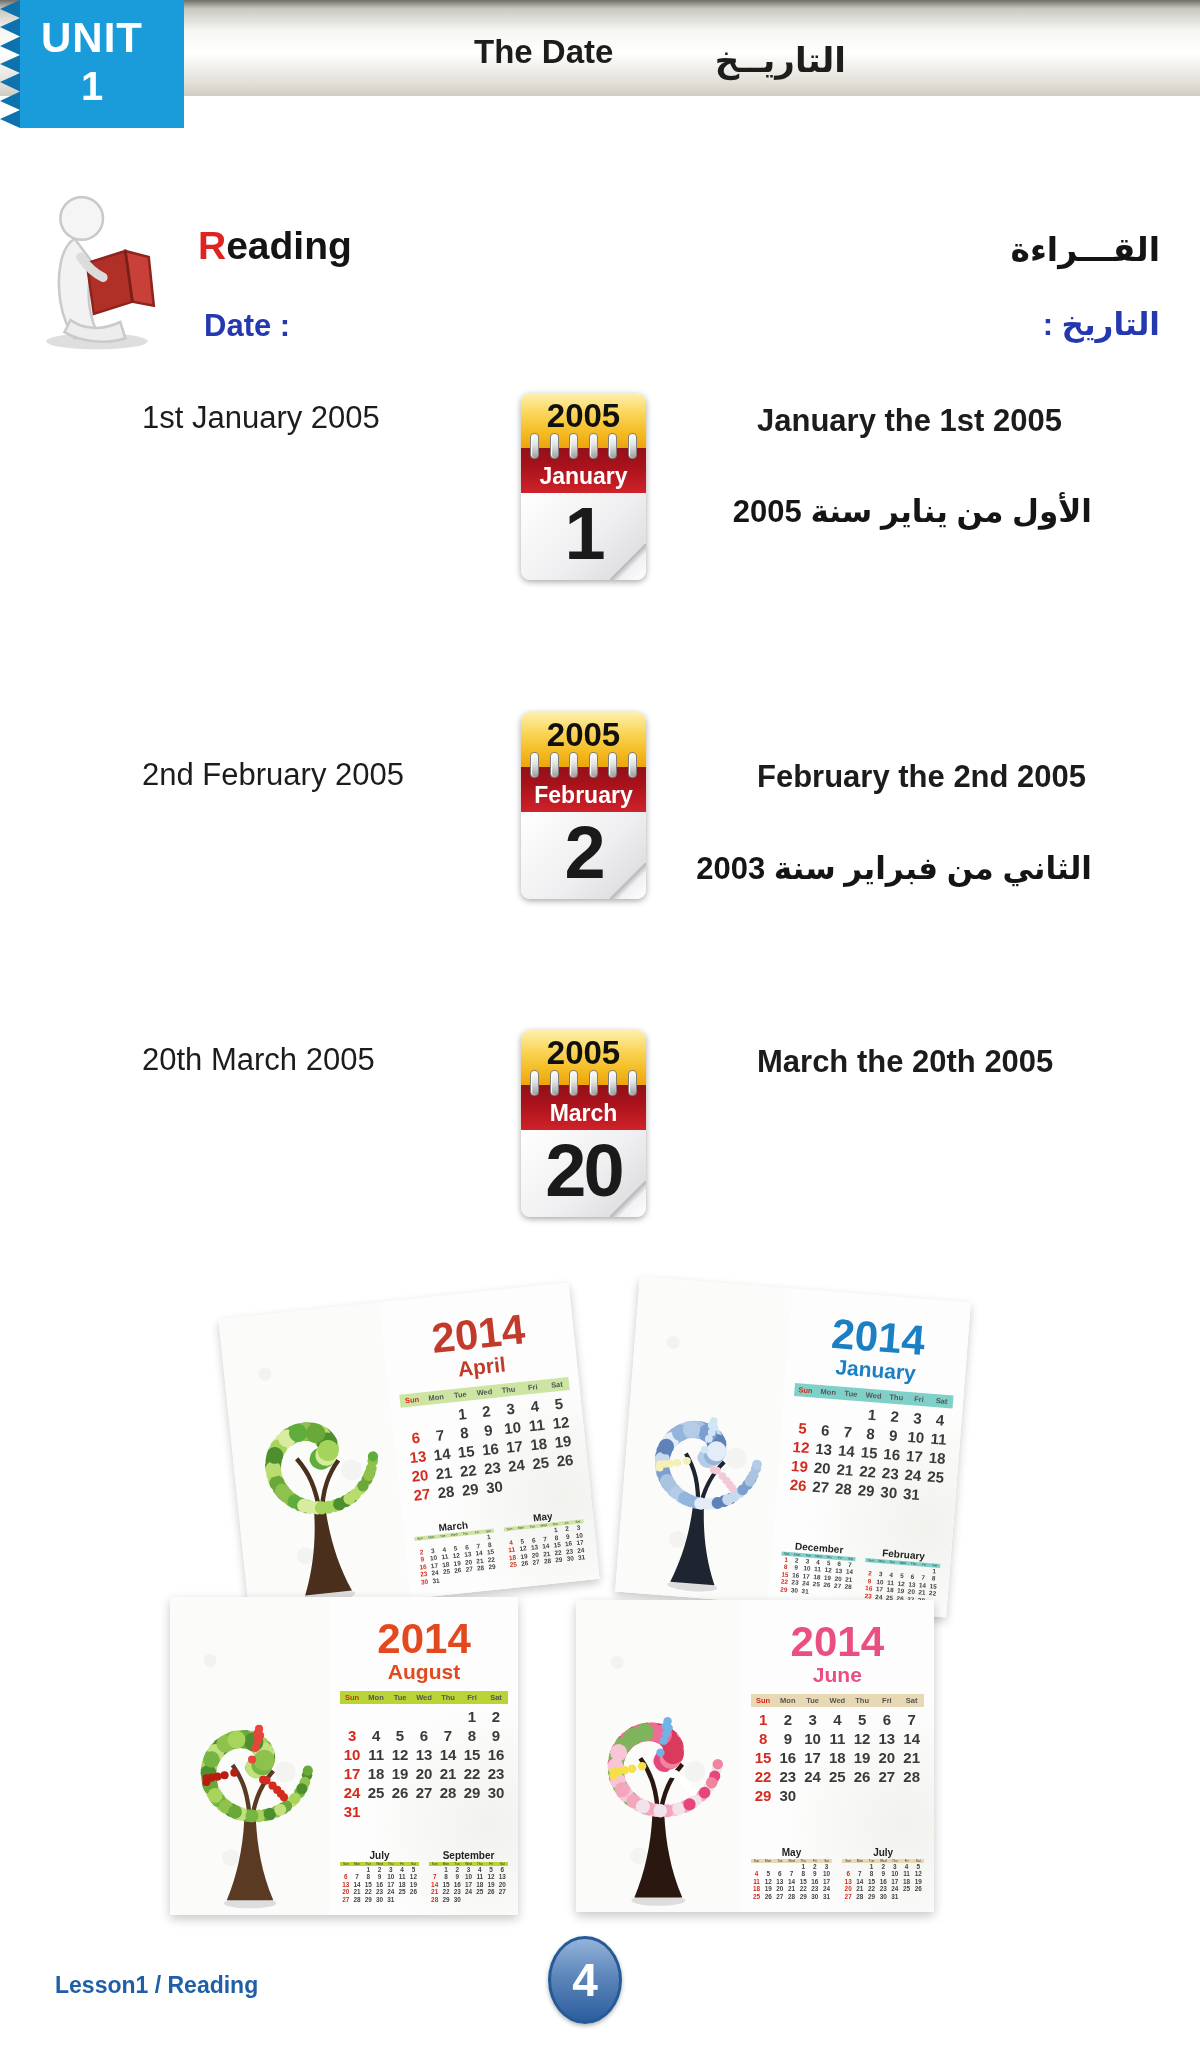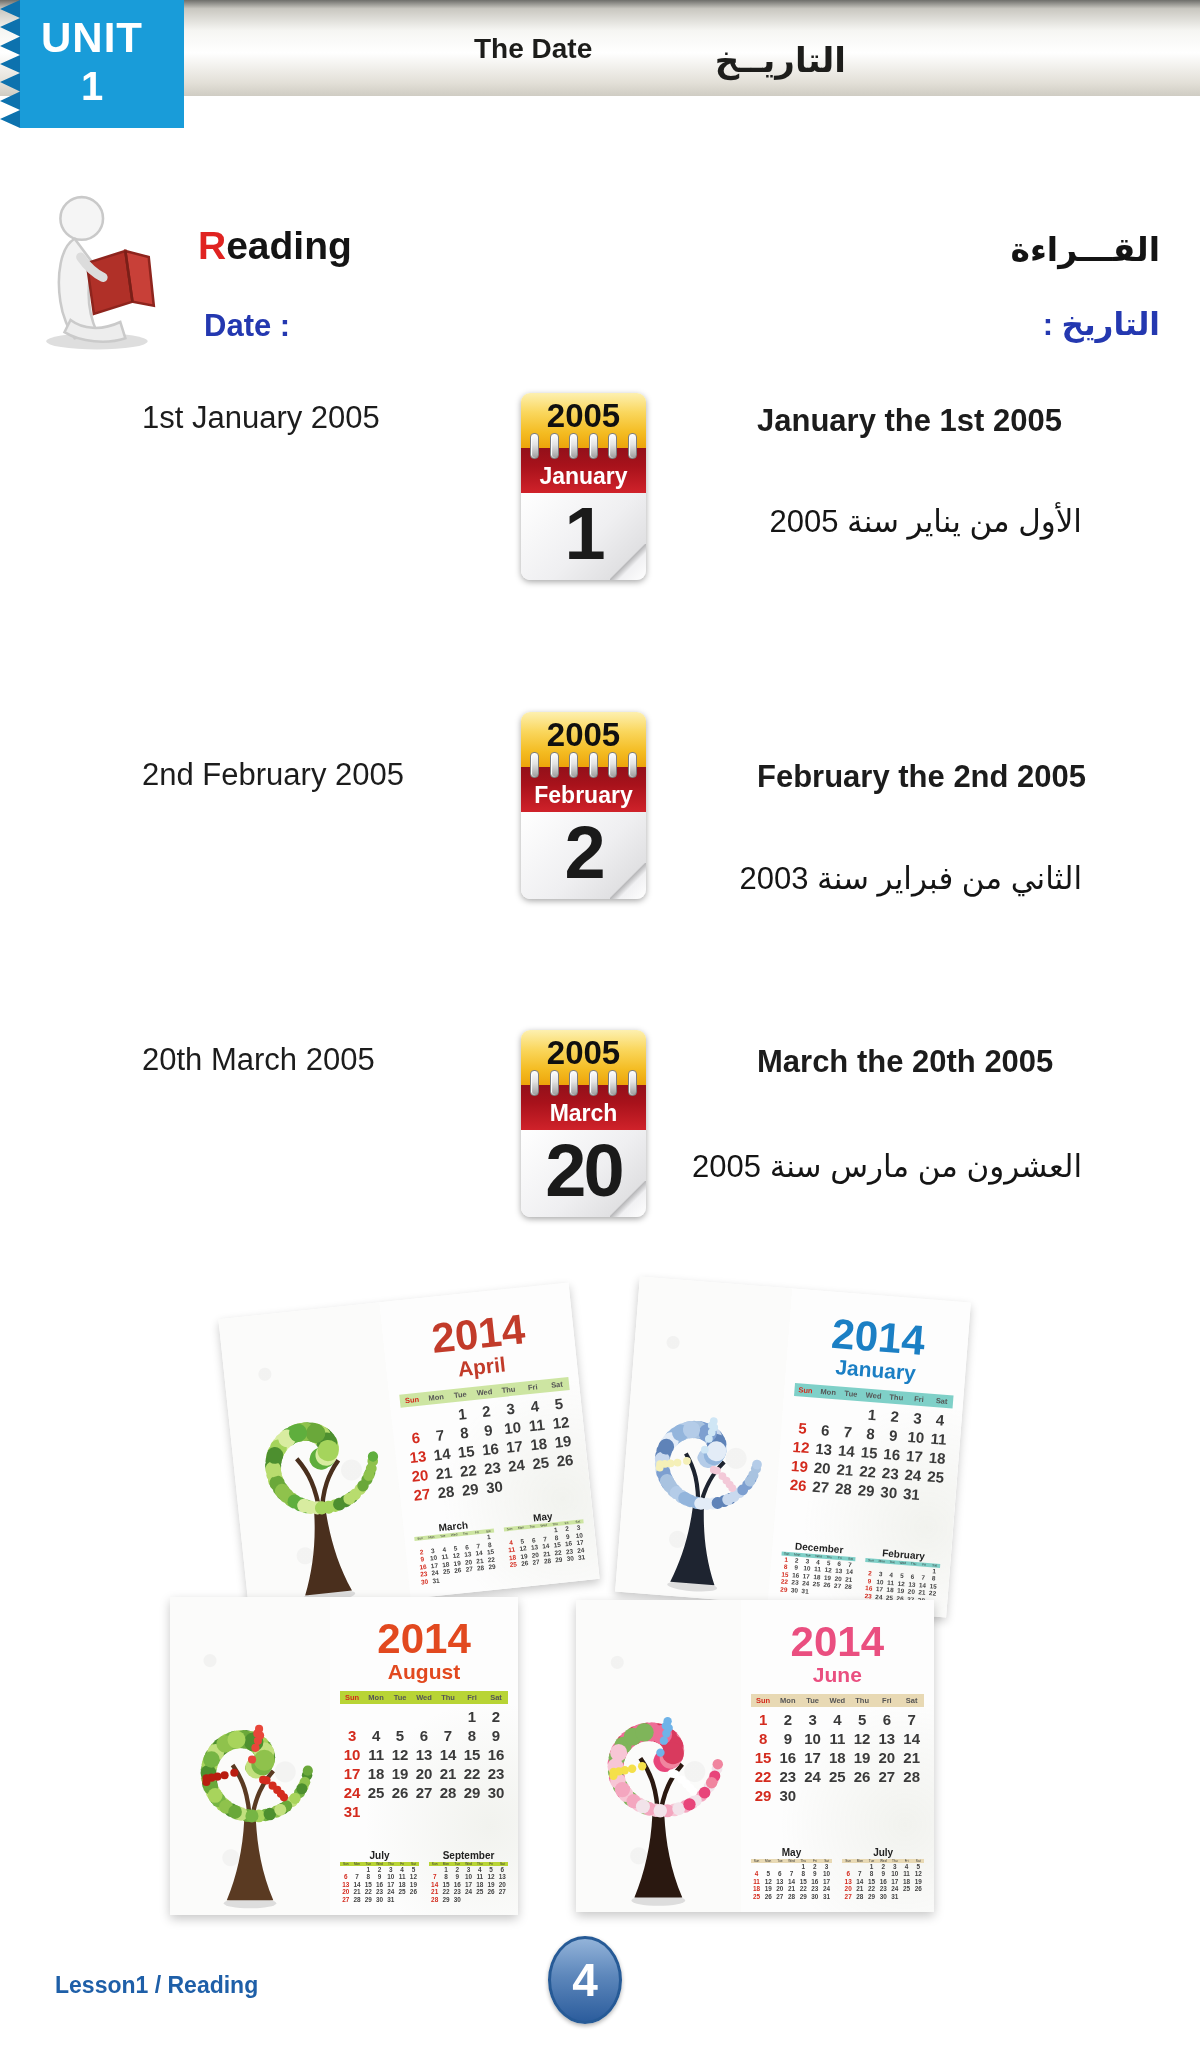--- a/index.html
+++ b/index.html
@@ -9,39 +9,39 @@
 
   
   #header-band { position:absolute; left:0; top:0; width:1200px; height:96px;
     background:linear-gradient(180deg,#6e6e6a 0%,#c9c7c0 9%,#f6f6f3 32%,#ffffff 55%,#e3e0d8 86%,#cfccc3 100%); }
   #unit-ribbon { position:absolute; left:0; top:0; width:184px; height:128px;
     background:linear-gradient(90deg,var(--unit-blue-dark) 0 20px,var(--unit-blue) 20px);
     clip-path:polygon(20px 0,100% 0,100% 100%,20px 100%,0 93%,20px 86%,0 79%,20px 71.5%,0 64%,20px 57%,0 50%,20px 43%,0 36%,20px 28.5%,0 21%,20px 14%,0 7%,20px 0);
     color:#ffffff; text-align:center; z-index:5; }
   #unit-word { font-size:42px; font-weight:bold; margin-top:14px; letter-spacing:1px; }
   #unit-number { font-size:40px; font-weight:bold; margin-top:2px; }
-  #page-title { position:absolute; left:474px; top:33px; font-size:28px; font-weight:bold; color:#1d1d1b; }
+  #page-title { position:absolute; left:474px; top:33px; font-size:33px; font-weight:bold; color:#1d1d1b; }
   #page-title-ar { position:absolute; left:716px; top:40px; width:130px; font-size:34px; font-weight:bold; color:#1d1d1b; direction:rtl; text-align:left; }
 
   
   #reading-icon { position:absolute; left:34px; top:188px; width:132px; height:162px; }
   #reading-label { position:absolute; left:198px; top:224px; font-size:39px; font-weight:bold; color:#141414; }
   #reading-label .red-r { color:var(--reading-r-red); }
   #reading-label-ar { position:absolute; right:40px; top:230px; font-size:33px; font-weight:bold; color:#141414; direction:rtl; }
   #date-label { position:absolute; left:204px; top:308px; font-size:31px; font-weight:bold; color:var(--blue-label); }
   #date-label-ar { position:absolute; right:40px; top:306px; font-size:31px; font-weight:bold; color:var(--blue-label); direction:rtl;text-align:center; }
 
   
   .date-row { position:absolute; left:0; width:1200px; height:210px; }
   #date-row-0 { top:393px; }
   #date-row-1 { top:712px; }
   #date-row-2 { top:1030px; }
   .row-left  { position:absolute; left:142px; font-size:31px; font-weight:normal; color:#1c1c1c; white-space:nowrap; }
   .row-right { position:absolute; left:757px; font-size:31px; font-weight:bold; color:#1c1c1c; white-space:nowrap; }
-  .row-ar    { position:absolute; right:118px; font-size:31px; font-weight:normal; color:#151515; direction:rtl; white-space:nowrap;margin-top:10px; }
+  .row-ar    { position:absolute; right:108px; font-size:31px; font-weight:bold; color:#151515; direction:rtl; white-space:nowrap; }
   #date-row-0 .row-left{top:7px}  #date-row-0 .row-right{top:10px} #date-row-0 .row-ar{top:100px}
   #date-row-1 .row-left{top:45px} #date-row-1 .row-right{top:47px} #date-row-1 .row-ar{top:138px}
   #date-row-2 .row-left{top:12px} #date-row-2 .row-right{top:14px} #date-row-2 .row-ar{top:108px}
 
   
   .cal-icon { position:absolute; left:521px; top:0; width:125px; height:187px; border-radius:9px; overflow:hidden;
     box-shadow:0 2px 6px rgba(0,0,0,.35); background:#fff; }
   .cal-top { height:55px; background:linear-gradient(180deg,#fdf0b0 0%,#fad75e 35%,#f4bc22 72%,var(--cal-gold-bottom) 100%);
     text-align:center; font-size:33px; font-weight:bold; color:#101010; padding-top:4px; }
   .cal-month { height:45px; background:linear-gradient(180deg,var(--cal-red-top) 0%,#a8121b 40%,var(--cal-red-bottom) 100%);
@@ -183,21 +183,20 @@
       <div class="cal-rings">
           <span class="ring"></span>
           <span class="ring"></span>
           <span class="ring"></span>
           <span class="ring"></span>
           <span class="ring"></span>
           <span class="ring"></span>
         </div>
     </div>
     <div class="row-right">March the 20th 2005</div>
-    <div class="row-ar">العشرون من مارس سنة 2005</div>
   </div>
 
   <div id="cards-layer">
       <div class="season-card card-april">
         <div class="tree-half">
           <svg viewBox="0 0 110 150" preserveAspectRatio="xMidYMax meet">
             <ellipse cx="55" cy="145" rx="18" ry="3.5" fill="#dddddd"></ellipse>
             <path d="M51 88 C50 108 46 126 39 143 L71 143 C63 124 60 106 59 88 Z" fill="#4a2f1d"></path>
             <path d="M55 90 C54 70 50 60 43 50" stroke="#4a2f1d" stroke-width="3" fill="none"></path>
             <path d="M56 90 C58 72 64 62 71 54" stroke="#4a2f1d" stroke-width="3" fill="none"></path>

